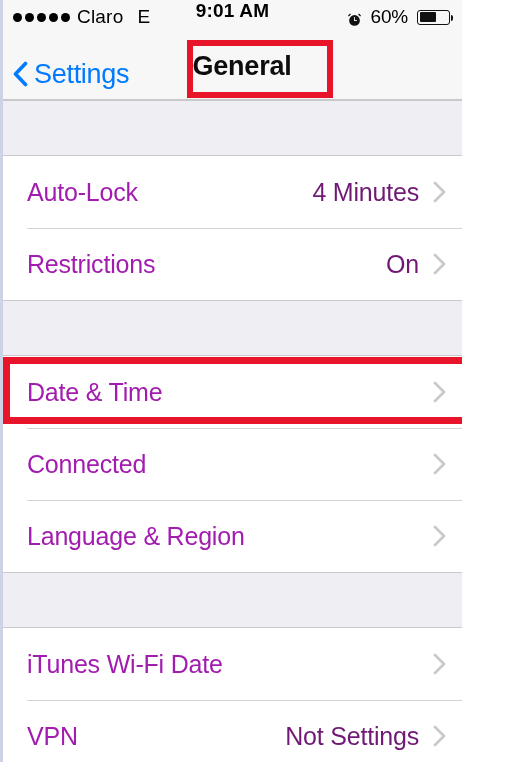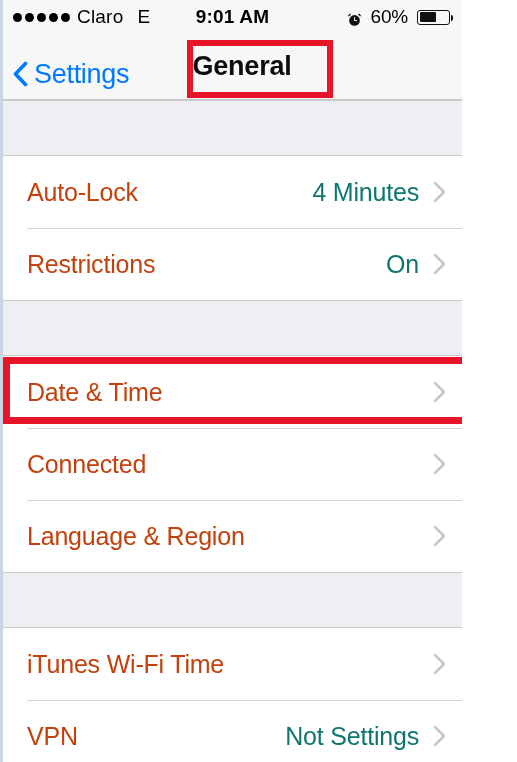--- a/index.html
+++ b/index.html
@@ -61,21 +61,21 @@
     font-size: 19px;
     margin-left: 7px;
   }
   .status-center {
     position: absolute;
     left: 0;
     right: 0;
     top: 0;
     bottom: 0;
     display: flex;
-    align-items: center;
+    align-items: flex-start;
     justify-content: center;
     pointer-events: none;
   }
   .clock {
     font-size: 19px;
     font-weight: bold;
     letter-spacing: 0.2px;
   }
   .status-right {
     margin-left: auto;
@@ -209,32 +209,32 @@
     content: "";
     position: absolute;
     left: 24px;
     right: 0;
     top: 0;
     height: 1px;
     background: #d5d5d8;
   }
   .row-label {
     font-size: 25px;
-    color: #c2410c;
+    color: #a21caf;
     letter-spacing: -0.2px;
   }
   .row-right {
     margin-left: auto;
     display: flex;
     align-items: center;
     gap: 14px;
   }
   .row-value {
     font-size: 25px;
-    color: #0f766e;
+    color: #701a75;
     letter-spacing: -0.2px;
   }
   .row-chevron {
     display: block;
     width: 13px;
     height: 22px;
     flex: none;
   }
 
   
@@ -368,21 +368,21 @@
             </svg>
           </span>
         </span>
       </div>
     </div>
 
     <div class="group-gap"></div>
 
     <div class="group">
       <div class="row">
-        <span class="row-label">iTunes Wi-Fi Time</span>
+        <span class="row-label">iTunes Wi-Fi Date</span>
         <span class="row-right">
           <span class="row-value"></span>
           <span class="row-chevron">
             <svg viewBox="0 0 13 22" width="13" height="22" aria-hidden="true">
               <polyline points="2,2 11,11 2,20" fill="none" stroke="#c7c7cc" stroke-width="2.6" stroke-linecap="round" stroke-linejoin="round"></polyline>
             </svg>
           </span>
         </span>
       </div>
       <div class="row">

